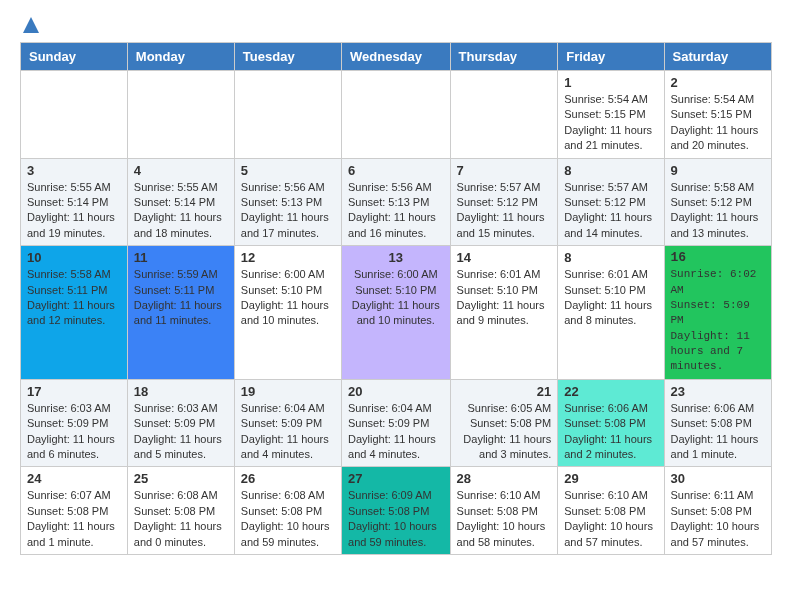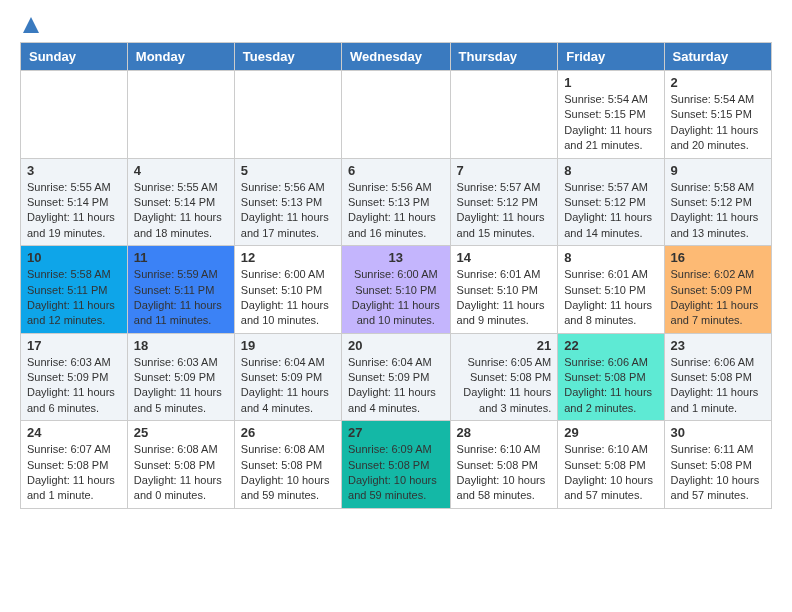--- a/index.html
+++ b/index.html
@@ -205,21 +205,21 @@
           <div class="day-info" style="white-space: pre-line;">Sunrise: 6:01 AM
 Sunset: 5:10 PM
 Daylight: 11 hours and 9 minutes.</div>
         </td>
         <td style="background-color: rgb(255, 255, 255);">
           <span class="day-num">8</span>
           <div class="day-info" style="white-space: pre-line;">Sunrise: 6:01 AM
 Sunset: 5:10 PM
 Daylight: 11 hours and 8 minutes.</div>
         </td>
-        <td style="background-color: #fdba74;">
+        <td style="background-color: #22c55e; font-family: Liberation Mono, monospace;">
           <span class="day-num">16</span>
           <div class="day-info" style="white-space: pre-line;">Sunrise: 6:02 AM
 Sunset: 5:09 PM
 Daylight: 11 hours and 7 minutes.</div>
         </td>
       </tr>
       <tr>
         <td style="background-color: rgb(240, 244, 248);">
           <span class="day-num">17</span>
           <div class="day-info" style="white-space: pre-line;">Sunrise: 6:03 AM

